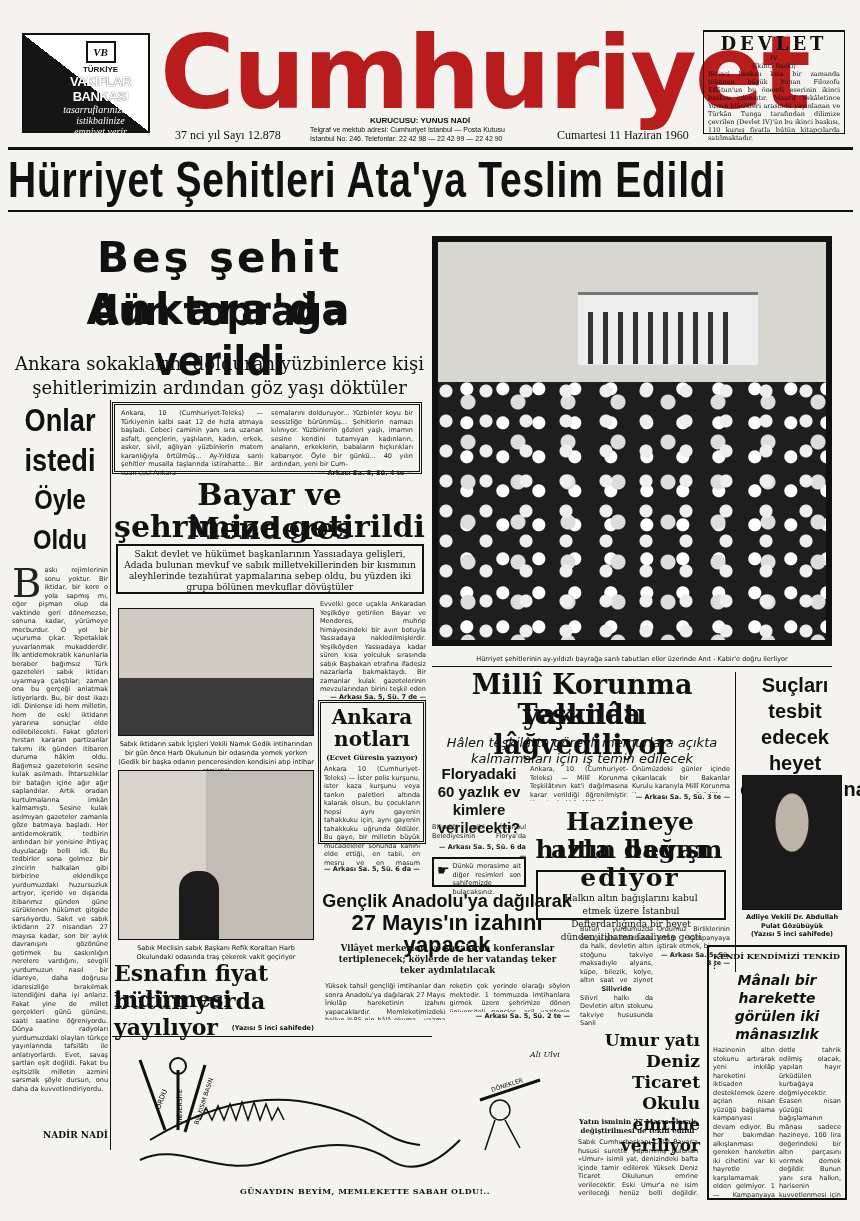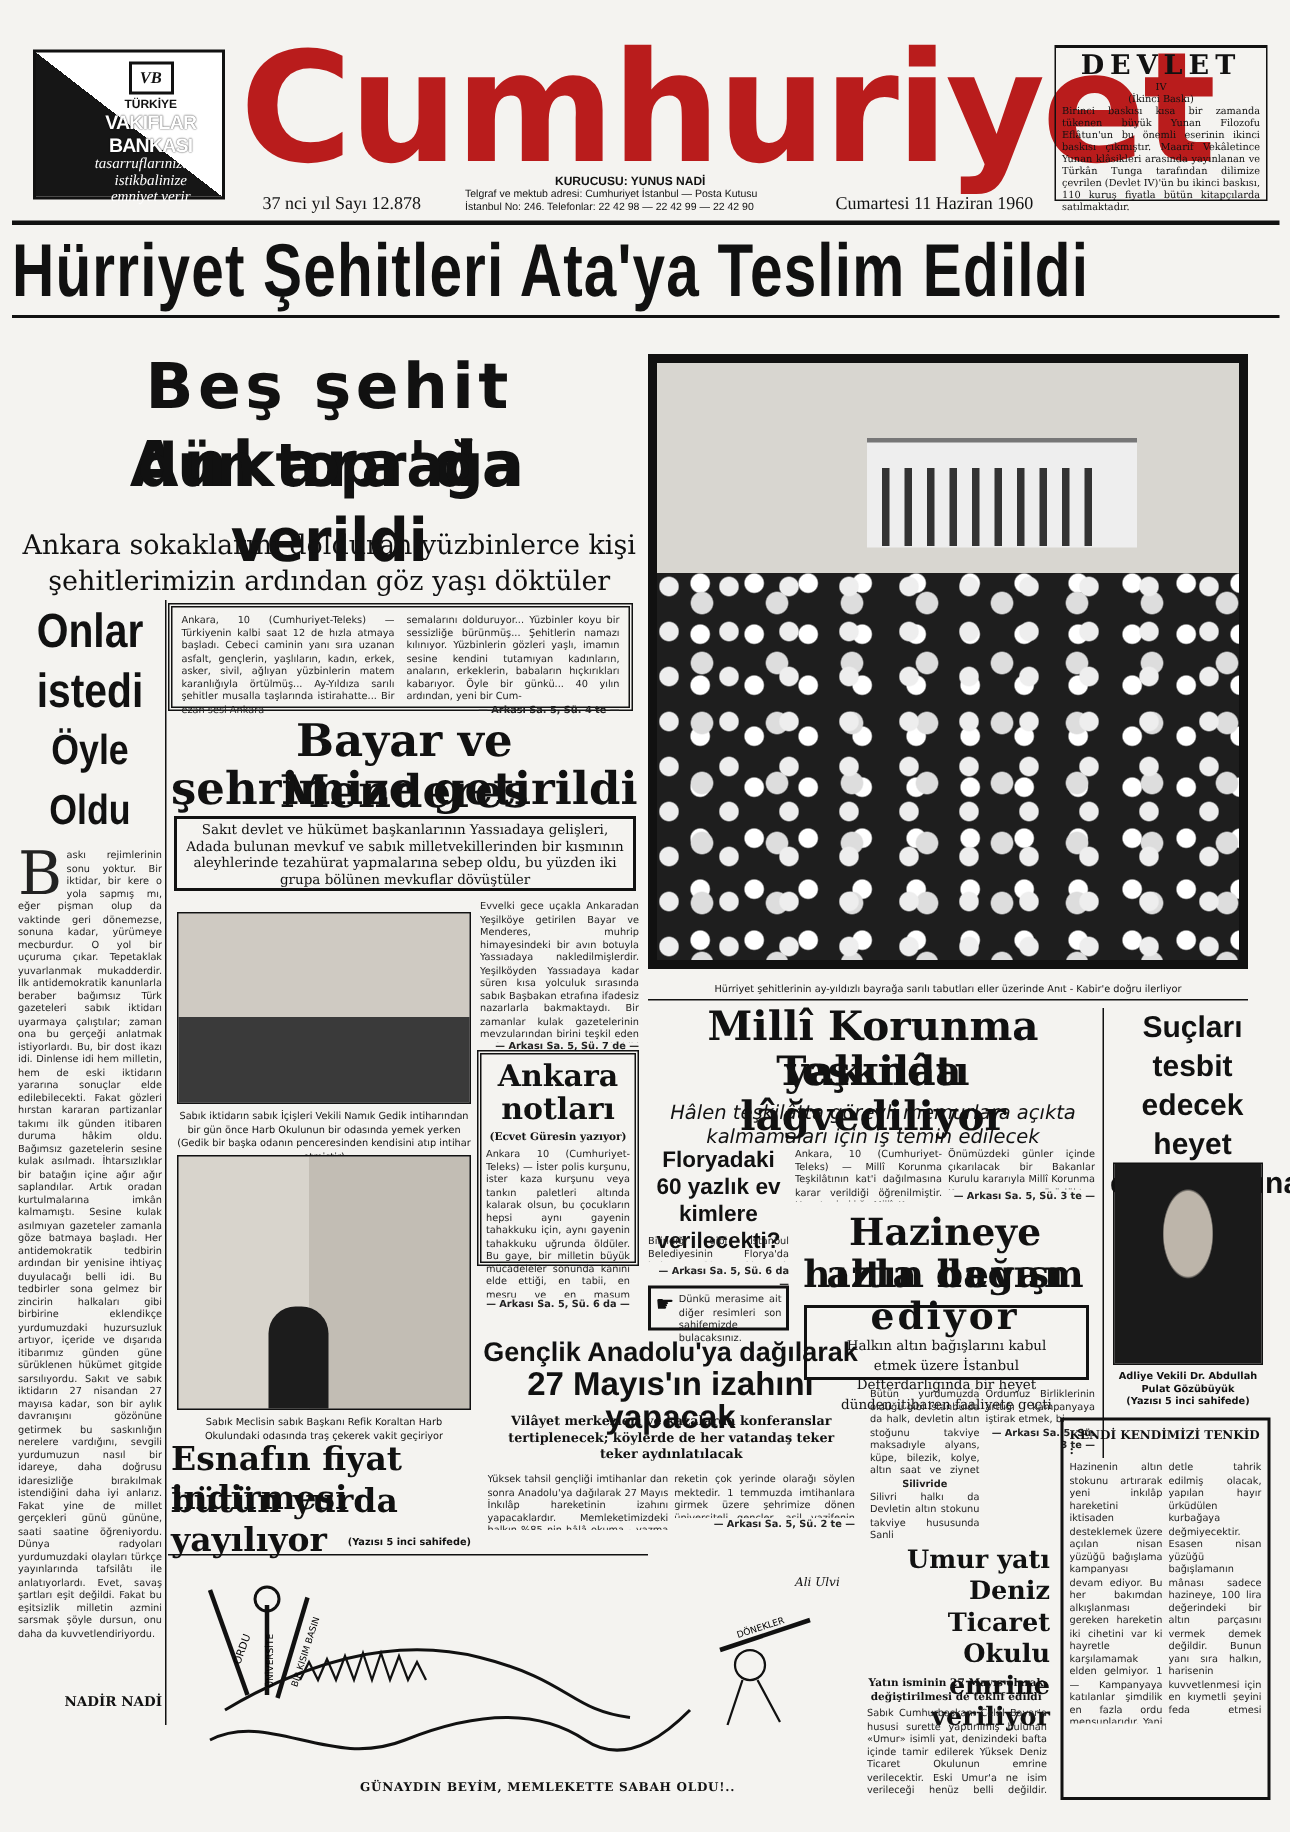--- a/index.html
+++ b/index.html
@@ -186,20 +186,22 @@
     <div class="txt" style="text-align:right;font-weight:bold">— Arkası Sa. 5, Sü. 3 te —</div>
   </div>
 </div>
 
 <div class="abs" style="left:575px;top:1030px;width:125px;font:bold 17px 'DejaVu Serif',serif;line-height:21px;text-align:right">Umur yatı Deniz Ticaret Okulu emrine veriliyor</div>
 <div class="abs" style="left:575px;top:1117px;width:125px;font:bold 7px 'DejaVu Serif',serif;line-height:9px;text-align:center">Yatın isminin 27 Mayıs olarak değiştirilmesi de teklif edildi</div>
 <div class="abs txt" style="left:578px;top:1138px;width:120px;height:60px;overflow:hidden">Sabık Cumhurbaşkanı Celâl Bayar'a hususi surette yaptırılmış bulunan «Umur» isimli yat, denizindeki bafta içinde tamir edilerek Yüksek Deniz Ticaret Okulunun emrine verilecektir. Eski Umur'a ne isim verileceği henüz belli değildir. İlgililer «27 Mayıs» ismi üzerinde durmaktadırlar.</div>
 
 <div class="abs box" style="left:707px;top:945px;width:140px;height:255px;border-width:2px;padding:4px;overflow:hidden">
   <div style="font:bold 8px 'DejaVu Serif',serif">KENDİ KENDİMİZİ TENKİD :</div>
+  <div style="font:italic bold 14px 'DejaVu Sans',sans-serif;line-height:18px;text-align:center">Mânalı bir harekette</div>
+  <div style="font:italic bold 14px 'DejaVu Sans',sans-serif;line-height:18px;text-align:center">görülen iki mânasızlık</div>
   <div style="display:flex;gap:4px;margin-top:3px">
     <div class="txt" style="flex:1;height:175px;overflow:hidden">Hazinenin altın stokunu artırarak yeni inkılâp hareketini iktisaden desteklemek üzere açılan nisan yüzüğü bağışlama kampanyası devam ediyor. Bu her bakımdan alkışlanması gereken hareketin iki cihetini var ki hayretle karşılamamak elden gelmiyor. 1 — Kampanyaya katılanlar şimdilik en fazla ordu mensuplarıdır. Yani devrilen idarenin en çok ihmal ettiği, yakın mazide en büyük maddi mahrumiyetlere katlanmış olan ordu mensupları. Bize öyle geliyor ki onların son inkılâp hareketinde yaptıkları kâfi görülmeli, bunu takip eden fedakârlıkları sivil halk omuzlarına almalı idi. Durum siviller hesabına hayli yüz kızartıcıdır. 2 — Kampanyaya katılan bir kısım sivillerin de bağışladıkları nisan yüzüklerine mukabil piyasadan derhal yenilerini tedarike kalkıştıkları görülmektedir. Böylece altın piyasası yükselmektedir.</div>
     <div style="flex:1">
       <div class="txt" style="height:168px;overflow:hidden">detle tahrik edilmiş olacak, yapılan hayır ürküdülen kurbağaya değmiyecektir. Esasen nisan yüzüğü bağışlamanın mânası sadece hazineye, 100 lira değerindeki bir altın parçasını vermek demek değildir. Bunun yanı sıra halkın, harisenin kuvvetlenmesi için en kıymetli şeyini feda etmesi mânası da vardır ki asıl mühim olan budur. Bize göre altın yüzük bağışlıyanlara hazinece birer bakır veya çelik yüzük verilmelidir. Bunları alanlar piyasadan yüzük mübayaasından vazgeçerek altın borsasında yeni fırlamaların mesuliyetinden kurtulurlar. Hattâ tarihi bir hâtıra kıymetini iktisap edeceği için devletçe dağıtılacak yüzükler vatandaşları ayrıca sevindirir bile. Alâkalı makamlar bu teklifi derhal incelerler ve harekete geçerlerse iyi olur.</div>
 
     </div>
   </div>
 </div>
 
 <div class="abs" style="left:120px;top:1050px;width:450px;height:140px">

